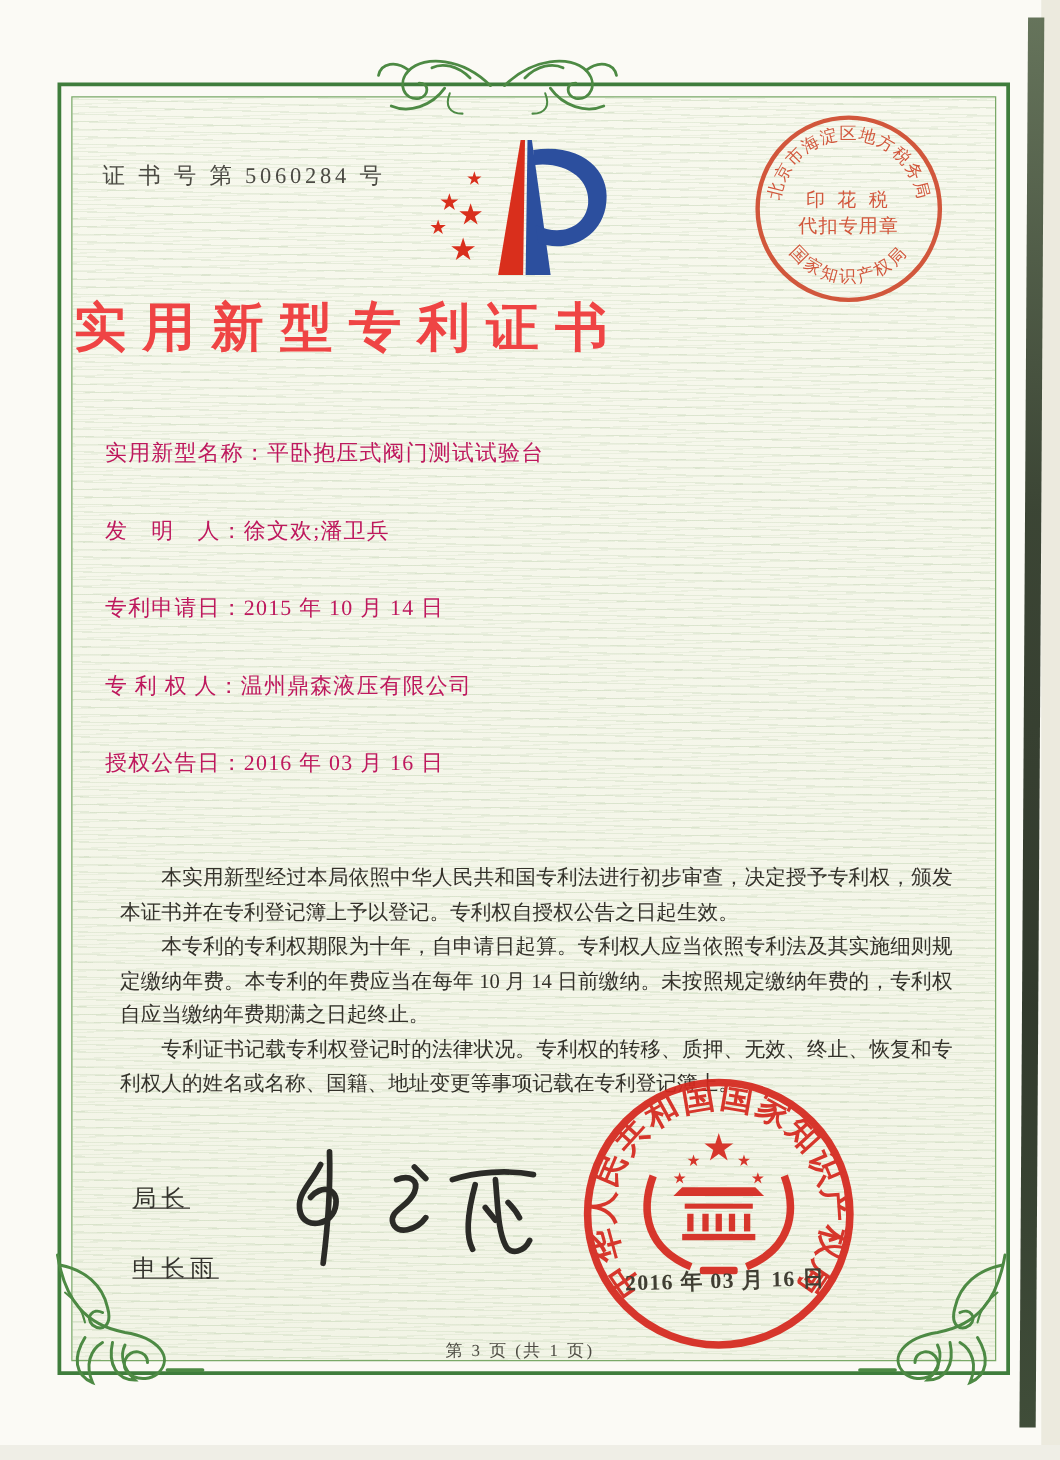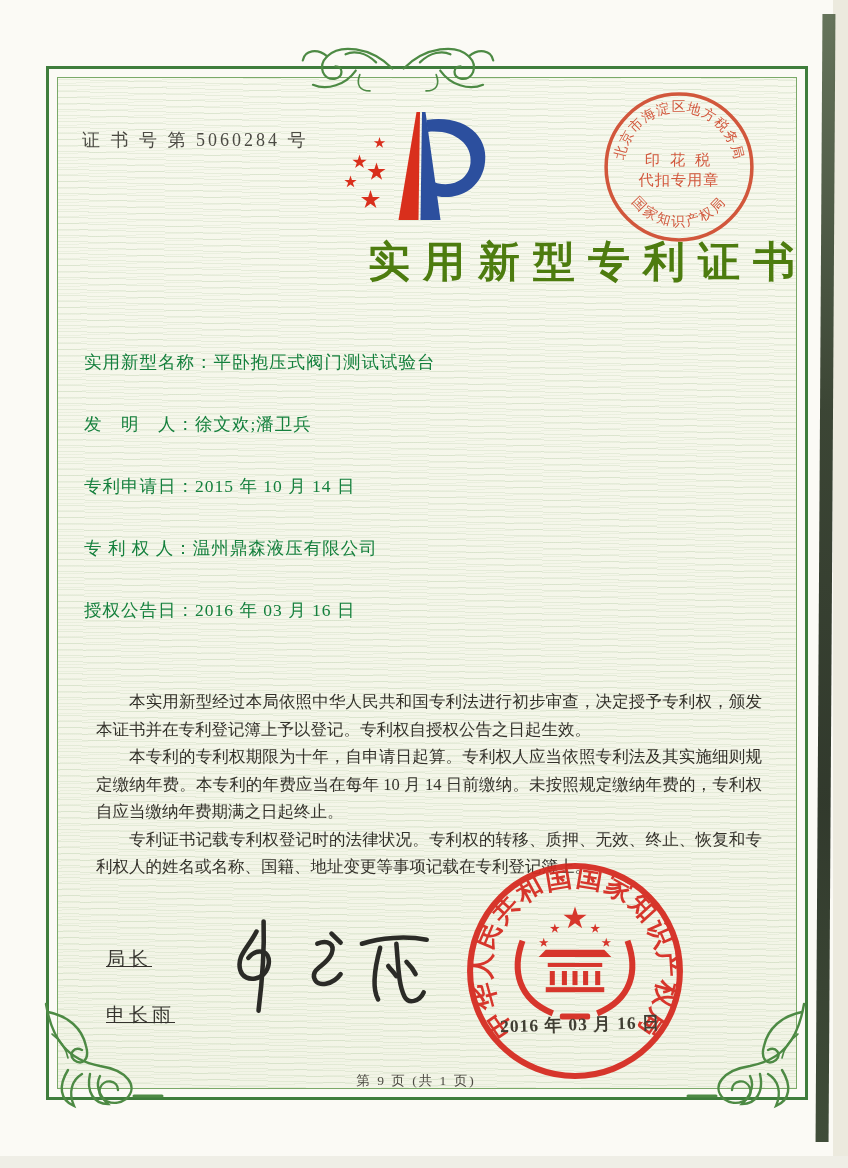--- a/index.html
+++ b/index.html
@@ -38,28 +38,28 @@
   .flourish.right{ left:684px; top:1000px; transform:scaleX(-1); }
 
   .cert-no{
     position:absolute; left:82px; top:128px; font-size:18px; letter-spacing:3px; color:#4b4a43;
   }
   .logo{ position:absolute; left:328px; top:96px; width:185px; height:140px; }
   .tax-stamp{ position:absolute; left:598px; top:86px; width:162px; height:162px; opacity:.92; }
 
   .title{
     position:absolute; left:46px; top:234px; width:762px;
-    text-align:right; font-size:42px; font-weight:700; letter-spacing:13px; text-indent:13px;
-    color:#4d7c0f;
+    text-align:left; font-size:42px; font-weight:700; letter-spacing:13px; text-indent:13px;
+    color:#ef4444;
   }
 
   .fields{
     position:absolute; left:84px; top:350px; width:660px;
     display:flex; flex-direction:column; gap:38px;
-    font-size:17.5px; color:#15803d; letter-spacing:1px;
+    font-size:17.5px; color:#be185d; letter-spacing:1px;
   }
   .field-row{ display:flex; }
   .field-label{ white-space:pre; }
   .field-value{ white-space:pre; }
 
   .body-text{
     position:absolute; left:84px; top:688px; width:678px;
     font-size:16.5px; line-height:27.5px; color:#33312a; text-align:justify;
   }
   .body-text p{ text-indent:2em;margin-left:12px; }
@@ -233,15 +233,15 @@
       <rect x="20" y="0" width="5" height="14"></rect>
       <rect x="-29" y="16" width="58" height="5"></rect>
       <path d="M -52,-30 C -63,0 -56,28 -22,42" fill="none" stroke="#d5281e" stroke-width="6"></path>
       <path d="M 52,-30 C 63,0 56,28 22,42" fill="none" stroke="#d5281e" stroke-width="6"></path>
       <rect x="-15" y="42" width="30" height="6" rx="2"></rect>
     </g>
   </svg>
 
   <div class="seal-date">2016 年 03 月 16 日</div>
 
-  <div class="footer">第 9 页 (共 1 页)</div>
+  <div class="footer">第 3 页 (共 1 页)</div>
 
 </div>
 
 </body></html>

